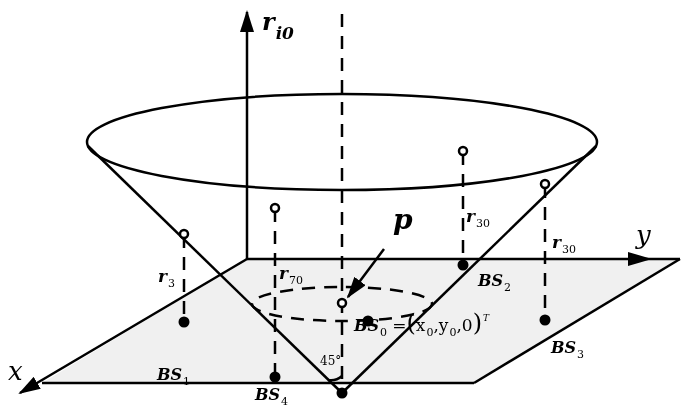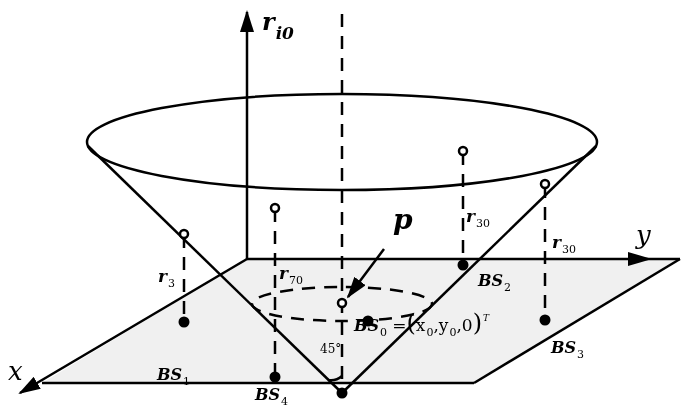--- a/index.html
+++ b/index.html
@@ -78,21 +78,21 @@
 
 <div class="lbl bold-it big-r" style="left:262px; top:10px;">
   <span>r</span><span class="sub it" style="font-size:17px; top:9px; font-style:italic;font-weight:bold;">i0</span>
 </div>
 
 <div class="lbl it axis-lbl" style="left:636px; top:222px;">y</div>
 <div class="lbl it axis-lbl" style="left:8px; top:358px;">x</div>
 
 <div class="lbl bold-it" style="left:393px; top:206px; font-size:28px;">p</div>
 
-<div class="lbl deg" style="left:320px; top:343px;">45°</div>
+<div class="lbl deg" style="left:320px; top:355px;">45°</div>
 
 <div class="lbl bold-it r-lbl" style="left:158px; top:268px;">
   <span>r</span><span class="sub">3</span>
 </div>
 <div class="lbl bold-it r-lbl" style="left:279px; top:265px;">
   <span>r</span><span class="sub">70</span>
 </div>
 <div class="lbl bold-it r-lbl" style="left:466px; top:208px;">
   <span>r</span><span class="sub">30</span>
 </div>

